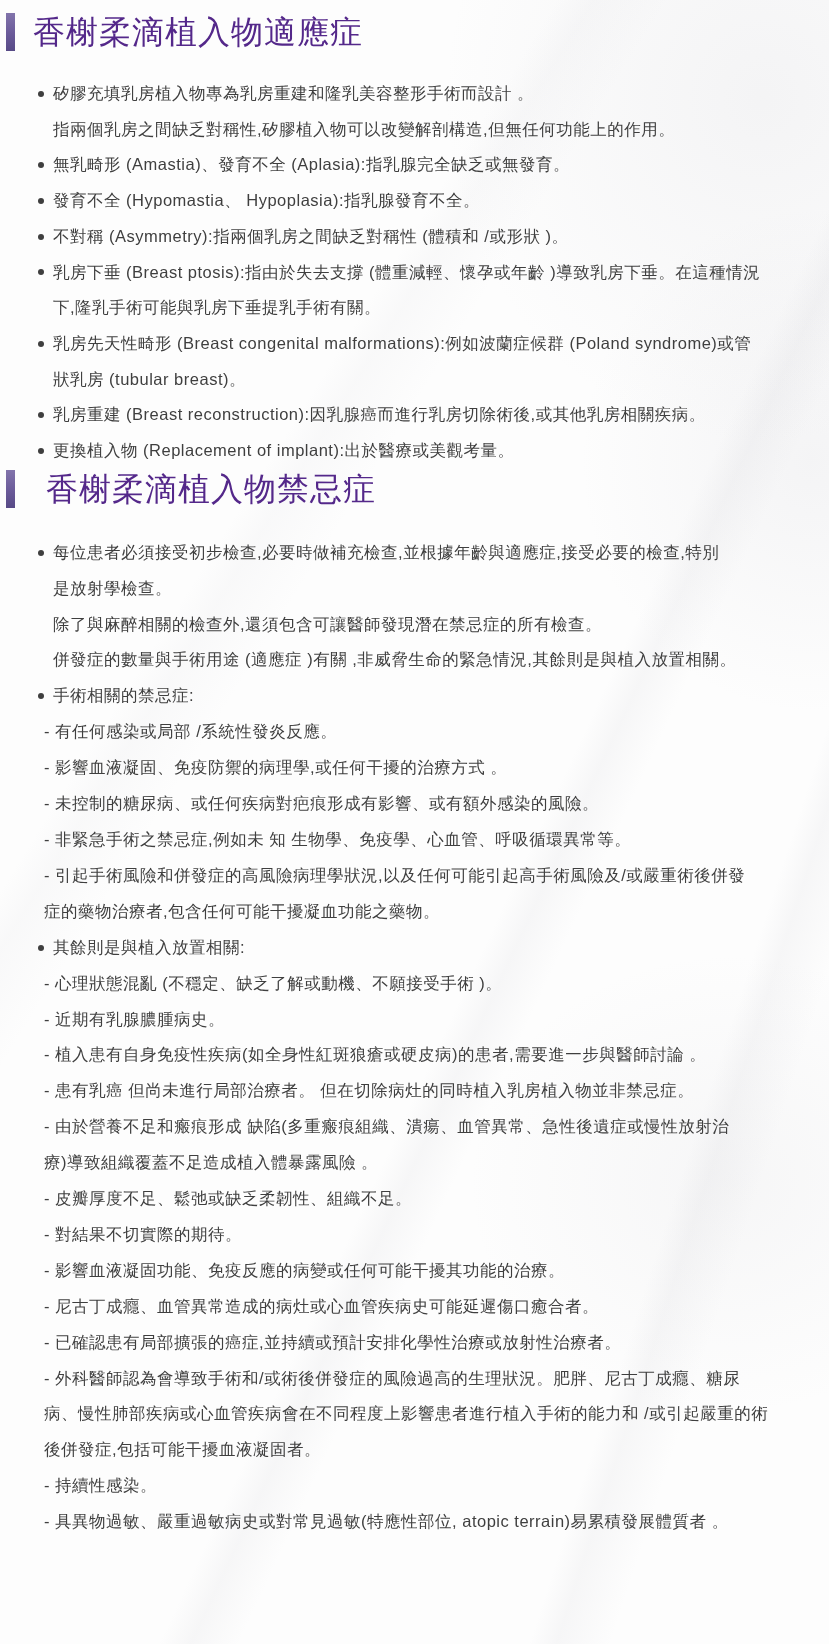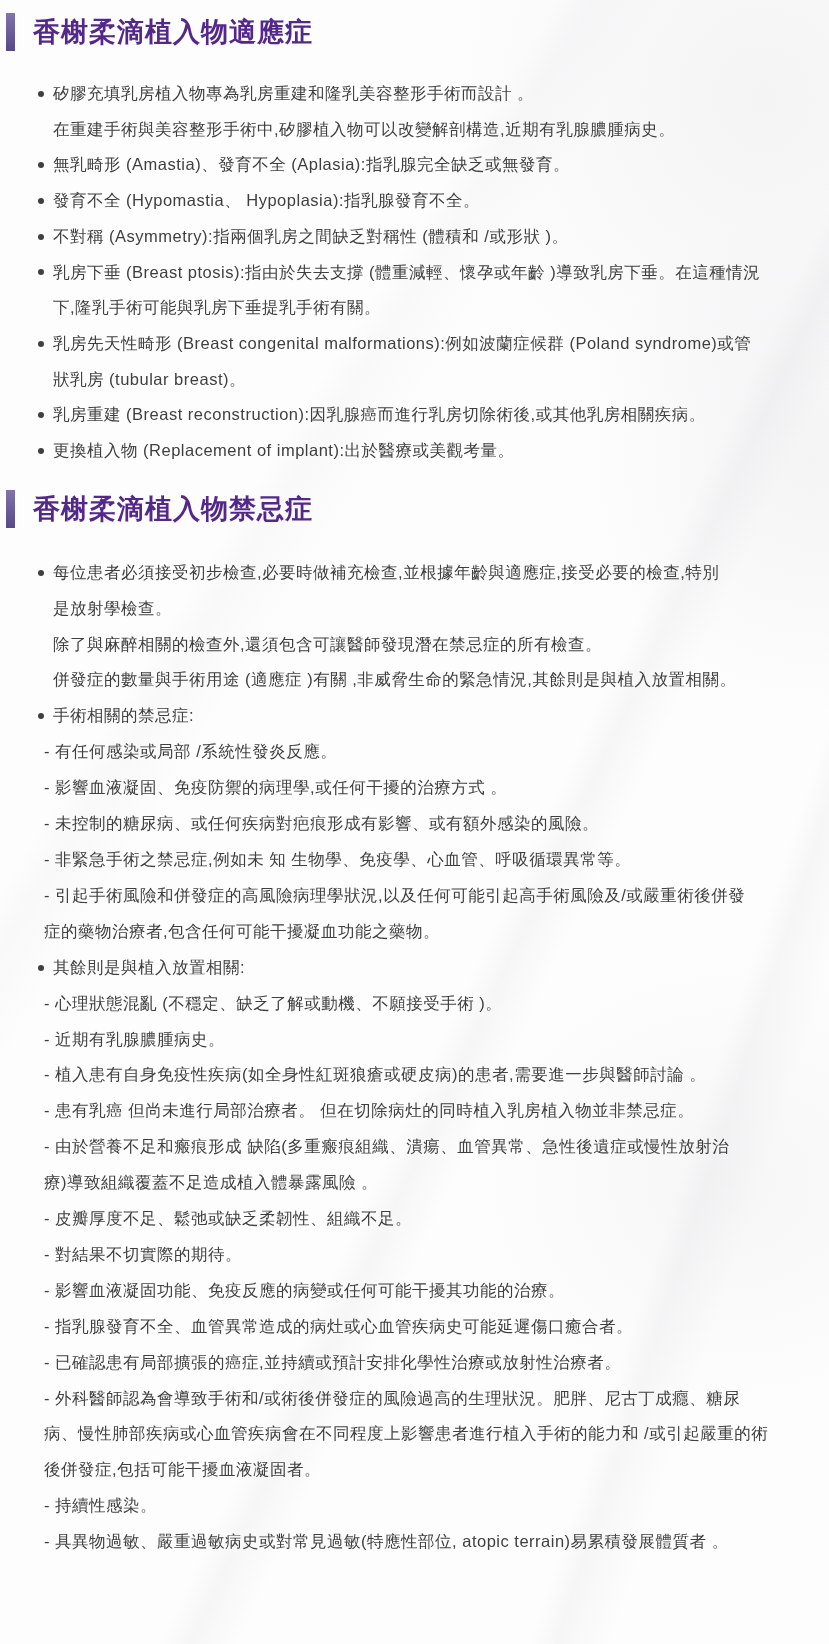--- a/index.html
+++ b/index.html
@@ -17,26 +17,26 @@
       linear-gradient(122deg, rgba(255,255,255,0) 30%, rgba(190,190,198,0.07) 32%, rgba(255,255,255,0) 36%);
   }
   .page{position:relative;width:829px;height:1644px;}
 
   .heading-row{display:flex;align-items:center;margin-left:6px;height:40px;}
   .hbar{
     width:9px;height:38px;flex:0 0 9px;margin-right:18px;
     background:linear-gradient(180deg,#8274ab 0%,#6a5a99 55%,#574a86 100%);
   }
   h2.section-heading{
-    margin:0;font-size:27px;line-height:40px;font-weight:bold;
+    margin:0;font-size:32px;line-height:40px;font-weight:normal;
     color:var(--accent,#54288a);letter-spacing:1px;white-space:pre;
   }
 
   .section-1 .heading-row{margin-top:12px;}
-  .section-2 .heading-row{margin-top:20px;}
+  .section-2 .heading-row{gap:13px;}
   .list{margin:0;padding:0;}
   .section-1 .list{margin-top:24px;}
   .section-2 .list{margin-top:26px;}
 
   .line{
     position:relative;
     font-size:16.5px;letter-spacing:0.5px;
     line-height:35.7px;min-height:35.7px;
     padding-left:53px;padding-right:24px;
     white-space:pre-wrap;
@@ -55,21 +55,21 @@
 <main class="page">
   <div>
       <section class="section section-1">
         <div class="heading-row">
           <span class="hbar"></span>
           <h2 class="section-heading">香榭柔滴植入物適應症</h2>
         </div>
         <div class="list">
           <div class="bullet-item">
             <div class="line"><span class="dot"></span><span class="txt">矽膠充填乳房植入物專為乳房重建和隆乳美容整形手術而設計 。</span></div>
-            <div class="line"><span class="txt">在重建手術與美容整形手術中,矽膠植入物可以改變解剖構造,近期有乳腺膿腫病史。</span></div>
+            <div class="line"><span class="txt">指兩個乳房之間缺乏對稱性,矽膠植入物可以改變解剖構造,但無任何功能上的作用。</span></div>
           </div>
           <div class="bullet-item">
             <div class="line"><span class="dot"></span><span class="txt">無乳畸形 (Amastia)、發育不全 (Aplasia):指乳腺完全缺乏或無發育。</span></div>
           </div>
           <div class="bullet-item">
             <div class="line"><span class="dot"></span><span class="txt">發育不全 (Hypomastia、 Hypoplasia):指乳腺發育不全。</span></div>
           </div>
           <div class="bullet-item">
             <div class="line"><span class="dot"></span><span class="txt">不對稱 (Asymmetry):指兩個乳房之間缺乏對稱性 (體積和 /或形狀 )。</span></div>
           </div>
@@ -142,21 +142,21 @@
           <div class="dash-item">
             <div class="line"><span class="txt">- 皮瓣厚度不足、鬆弛或缺乏柔韌性、組織不足。</span></div>
           </div>
           <div class="dash-item">
             <div class="line"><span class="txt">- 對結果不切實際的期待。</span></div>
           </div>
           <div class="dash-item">
             <div class="line"><span class="txt">- 影響血液凝固功能、免疫反應的病變或任何可能干擾其功能的治療。</span></div>
           </div>
           <div class="dash-item">
-            <div class="line"><span class="txt">- 指乳腺發育不全、血管異常造成的病灶或心血管疾病史可能延遲傷口癒合者。</span></div>
+            <div class="line"><span class="txt">- 尼古丁成癮、血管異常造成的病灶或心血管疾病史可能延遲傷口癒合者。</span></div>
           </div>
           <div class="dash-item">
             <div class="line"><span class="txt">- 已確認患有局部擴張的癌症,並持續或預計安排化學性治療或放射性治療者。</span></div>
           </div>
           <div class="dash-item">
             <div class="line"><span class="txt">- 外科醫師認為會導致手術和/或術後併發症的風險過高的生理狀況。肥胖、尼古丁成癮、糖尿</span></div>
             <div class="line"><span class="txt">病、慢性肺部疾病或心血管疾病會在不同程度上影響患者進行植入手術的能力和 /或引起嚴重的術</span></div>
             <div class="line"><span class="txt">後併發症,包括可能干擾血液凝固者。</span></div>
           </div>
           <div class="dash-item">

